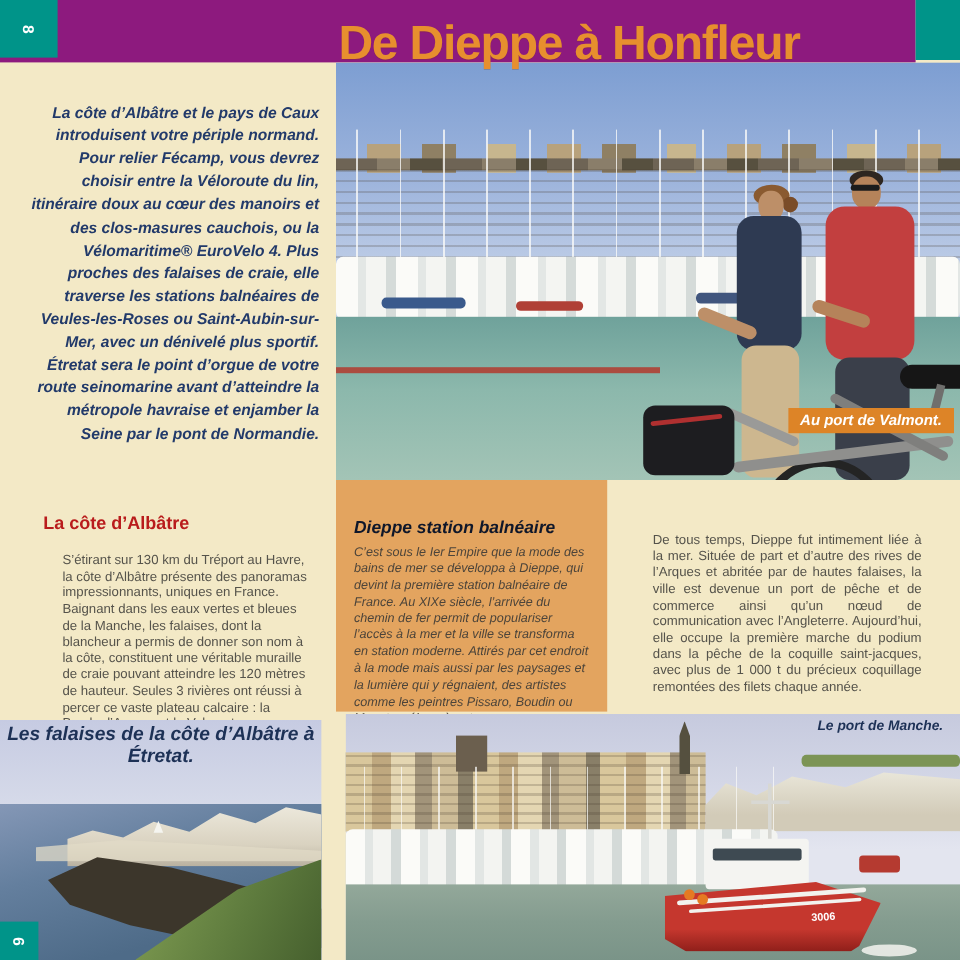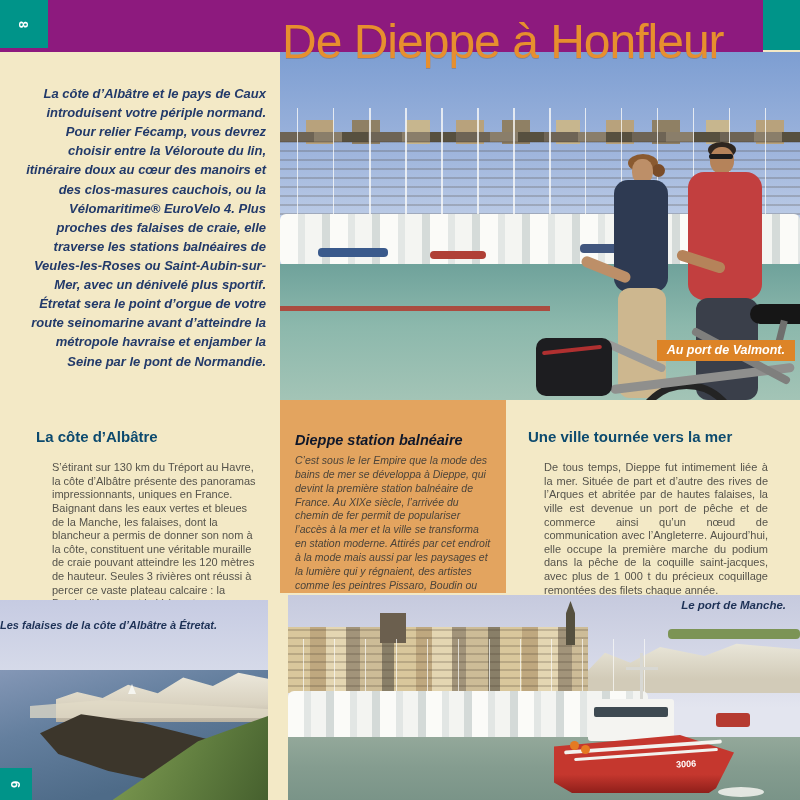--- a/index.html
+++ b/index.html
@@ -7,21 +7,21 @@
         background:#f3e9c6;font-family:"Liberation Sans",sans-serif;}
 
   
   .header-bar{position:absolute;left:0;top:0;width:763px;height:52px;background:#8d1a7e;}
   .corner{position:absolute;background:#009489;display:flex;align-items:center;justify-content:center;}
   .corner-tl{left:0;top:0;width:48px;height:48px;z-index:6;}
   .corner-tr{left:763px;top:0;width:37px;height:50px;z-index:6;}
   .corner-bl{left:0;top:768px;width:32px;height:32px;z-index:6;}
   .corner .num{color:#fff;font-weight:bold;font-size:13px;transform:rotate(90deg);}
   .corner-bl .num{transform:rotate(-90deg);}
-  .page-title{position:absolute;left:282px;top:14px;z-index:5;font-size:48px;font-weight:normal;
+  .page-title{position:absolute;left:282px;top:14px;z-index:5;font-size:40px;font-weight:bold;
               color:#e78f2e;letter-spacing:-1px;white-space:nowrap;
               text-shadow:0 1px 0 rgba(120,60,10,.25);}
 
   
   .intro{position:absolute;left:0;top:52px;width:280px;height:370px;}
   .intro p{margin:0;padding:32px 14px 0 26px;text-align:right;font-style:italic;
            font-size:13px;line-height:1.47;color:#223a6a;font-weight:600;}
 
   
   .photo{position:absolute;overflow:hidden;}
@@ -67,21 +67,21 @@
   .bike-tube1{left:330px;top:322px;width:185px;height:9px;background:#8f8f8d;border-radius:5px;transform:rotate(-7deg);}
   .bike-tube2{left:406px;top:300px;width:110px;height:8px;background:#7f7f7d;border-radius:4px;transform:rotate(28deg);}
   .bike-saddle{left:470px;top:252px;width:64px;height:20px;background:#161616;border-radius:10px;}
   .bike-post{left:496px;top:268px;width:7px;height:40px;background:#6f6f6d;transform:rotate(14deg);}
   .bike-wheel{left:352px;top:330px;width:95px;height:95px;border:7px solid #242424;border-radius:50%;background:transparent;}
   .pt-caption{right:5px;top:288px;background:#dd8427;color:#fff;font-style:italic;font-weight:bold;
       font-size:12.5px;padding:3px 10px 4px;white-space:nowrap;}
 
   
   .col{position:absolute;top:428px;}
-  .col h2{margin:0 0 7px;font-size:15px;font-weight:bold;color:#0c4a6e;}
+  .col h2{margin:0 0 7px;font-size:15px;font-weight:bold;color:#b91c1c;}
   .col .body{font-size:11px;line-height:1.24;color:#55534b;margin:16px;}
   .col1{left:36px;width:236px;}
   .col3{left:528px;width:256px;}
   .col3 .body{text-align:justify;}
   .box2{position:absolute;left:280px;top:400px;width:226px;height:193px;background:#e3a45f;}
   .box2 .inner{padding:32px 14px 0 15px;}
   .box2 h3{margin:0 0 6px;font-size:14.5px;font-weight:bold;font-style:italic;color:#0f172a;}
   .box2 .body{font-size:10.5px;line-height:1.32;font-style:italic;color:#4c443a;margin:0;}
 
   
@@ -94,22 +94,22 @@
       clip-path:polygon(0 62%,10% 50%,22% 60%,34% 38%,48% 52%,60% 26%,74% 40%,86% 18%,100% 28%,100% 100%,0 100%);}
   .bl-shore{left:40px;right:0;top:104px;height:86px;background:#3c362b;
       clip-path:polygon(0 34%,18% 12%,45% 22%,75% 42%,100% 62%,100% 100%,62% 96%,30% 78%,8% 58%);}
   .bl-beach{left:30px;right:0;top:98px;height:20px;background:rgba(226,219,199,.75);
       clip-path:polygon(0 40%,30% 10%,100% 55%,100% 100%,0 100%);}
   .bl-grass{right:0;bottom:0;width:58%;height:42%;
       background:linear-gradient(115deg,#83a054 0%,#5d7a3d 60%,#46602e 100%);
       clip-path:polygon(100% 0,100% 100%,0 100%,55% 30%);}
   .bl-sail{left:128px;top:84px;width:0;height:0;border-left:4px solid transparent;
       border-right:4px solid transparent;border-bottom:10px solid #f5f5f0;}
-  .bl-caption{left:0;right:0;top:4px;text-align:left;color:#1d3156;font-style:italic;
-      font-weight:600;font-size:11px;margin-top:15px;}
+  .bl-caption{left:0;right:0;top:4px;text-align:center;color:#1d3156;font-style:italic;
+      font-weight:600;font-size:16px;}
 
   
   .photo-br{left:288px;top:595px;width:512px;height:205px;}
   .br-sky{inset:0;background:linear-gradient(180deg,#c6cade 0%,#d9dcea 40%,#e3e5ef 55%);}
   .br-bldg{left:0;top:32px;width:300px;height:66px;
       background:repeating-linear-gradient(90deg,#d9c79c 0 22px,#bfa87f 22px 38px,#e4d6b2 38px 58px,#a2947a 58px 72px,#cdbc97 72px 94px,#897f68 94px 106px);}
   .br-bldg::after{content:"";position:absolute;inset:0;
       background:repeating-linear-gradient(0deg,transparent 0 6px,rgba(70,58,44,.22) 6px 8px);}
   .br-tower{left:92px;top:18px;width:26px;height:30px;background:#6b5f4e;}
   .br-spire{left:278px;top:6px;width:9px;height:44px;background:#55503f;
@@ -196,21 +196,20 @@
   </div>
 
   <div class="box2">
     <div class="inner">
       <h3>Dieppe station balnéaire</h3>
       <p class="body">C’est sous le Ier Empire que la mode des bains de mer se développa à Dieppe, qui devint la première station balnéaire de France. Au XIXe siècle, l’arrivée du chemin de fer permit de populariser l’accès à la mer et la ville se transforma en station moderne. Attirés par cet endroit à la mode mais aussi par les paysages et la lumière qui y régnaient, des artistes comme les peintres Pissaro, Boudin ou Monet y séjournèrent.</p>
     </div>
   </div>
 
   <div class="col col3">
-    <h2>Une ville tournée vers la mer</h2>
     <p class="body">De tous temps, Dieppe fut intimement liée à la mer. Située de part et d’autre des rives de l’Arques et abritée par de hautes falaises, la ville est devenue un port de pêche et de commerce ainsi qu’un nœud de communication avec l’Angleterre. Aujourd’hui, elle occupe la première marche du podium dans la pêche de la coquille saint-jacques, avec plus de 1 000 t du précieux coquillage remontées des filets chaque année.</p>
   </div>
 
   <div class="photo photo-bl">
     <div class="abs bl-sky"></div>
     <div class="abs bl-sea"></div>
     <div class="abs bl-cliffs"></div>
     <div class="abs bl-beach"></div>
     <div class="abs bl-shore"></div>
     <div class="abs bl-grass"></div>

